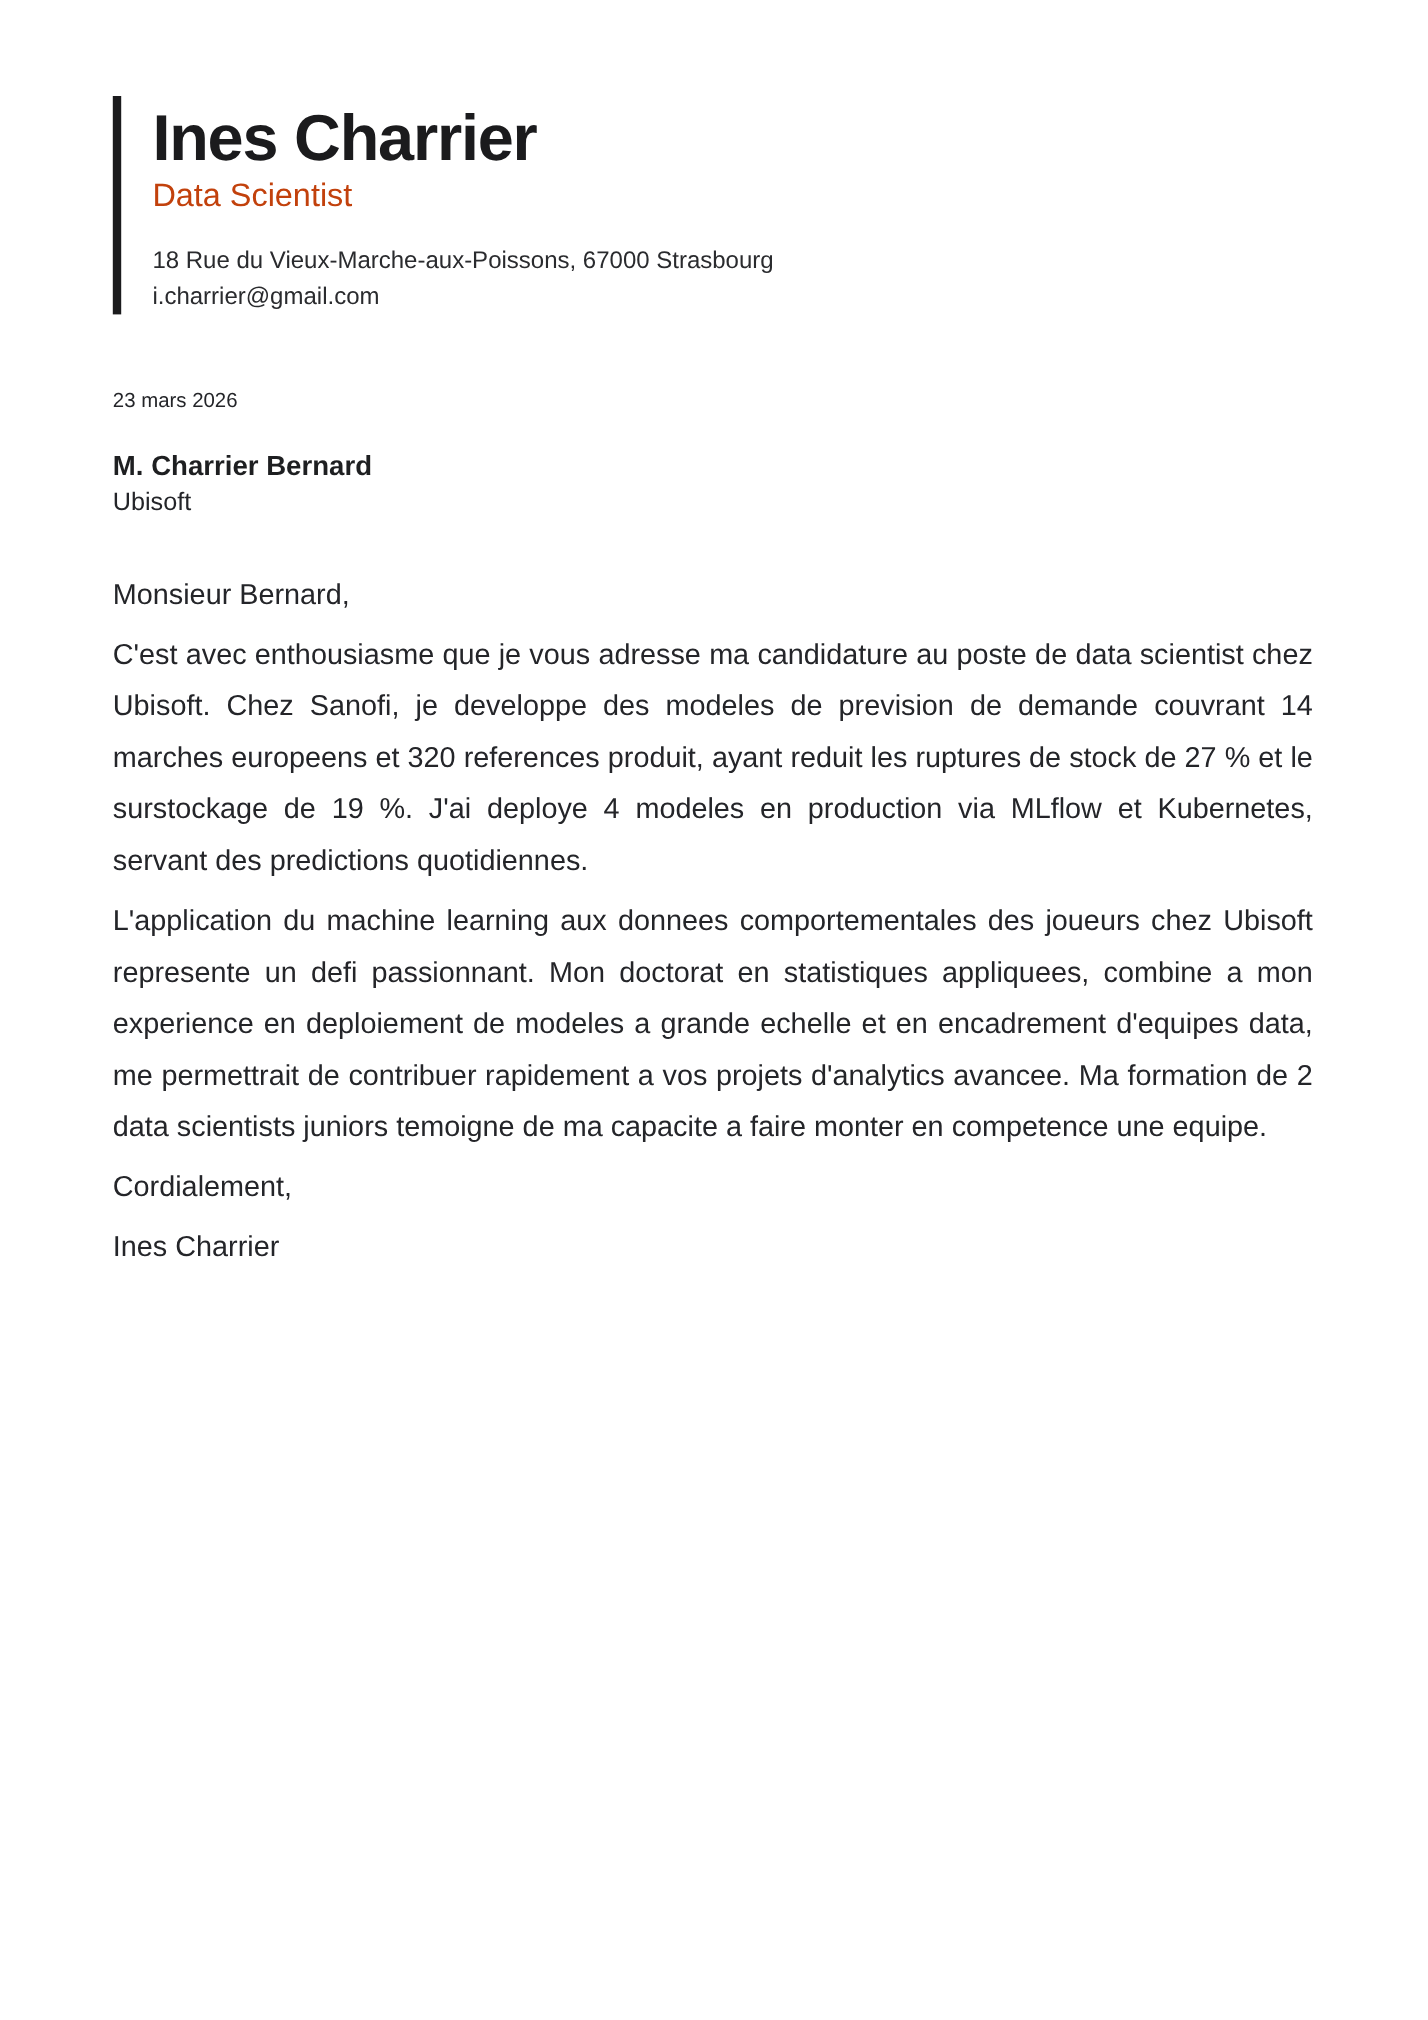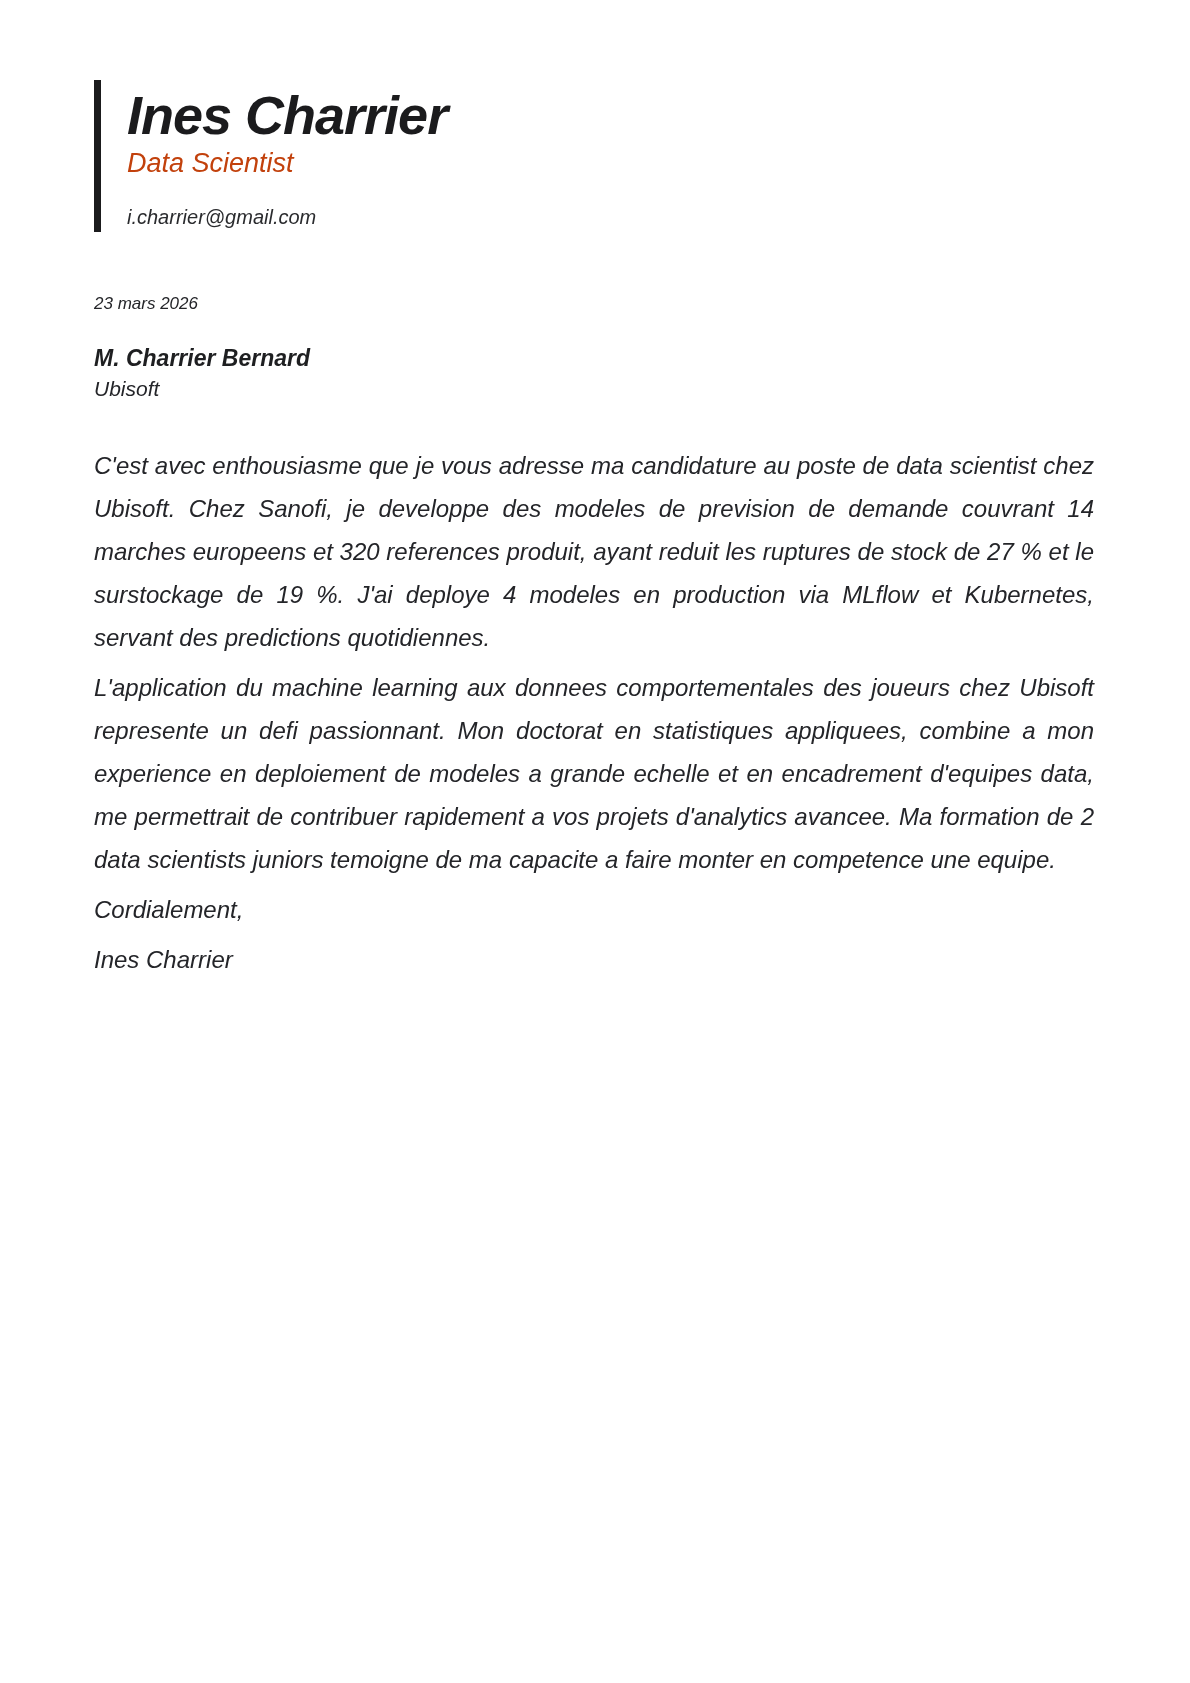--- a/index.html
+++ b/index.html
@@ -12,21 +12,20 @@
   *{ margin:0; padding:0; box-sizing:border-box; }
   html,body{ background:#ffffff; }
   .page{
     position:relative;
     width:1190px;
     height:1431px;
     background:var(--c-bg);
     font-family:"Liberation Sans", sans-serif;
     color:var(--c-text);
     overflow:hidden;
-    font-style:italic;
   }
   .content{
     padding:80px 96px 0 94px;
   }
 
   
   .header{
     display:flex;
     align-items:stretch;
   }
@@ -98,33 +97,35 @@
 
 <div class="page">
   <div class="content">
 
     <header class="header">
       <div class="accent-bar"></div>
       <div class="header-content">
         <h1 class="sender-name">Ines Charrier</h1>
         <div class="job-title">Data Scientist</div>
         <div class="contact">
+          <div>18 Rue du Vieux-Marche-aux-Poissons, 67000 Strasbourg</div>
           <div>i.charrier@gmail.com</div>
         </div>
       </div>
     </header>
 
     <div class="date">23 mars 2026</div>
 
     <div class="recipient">
       <div class="recipient-name">M. Charrier Bernard</div>
       <div class="recipient-company">Ubisoft</div>
     </div>
 
     <div class="body">
+      <p class="salutation">Monsieur Bernard,</p>
       <p class="justified">C'est avec enthousiasme que je vous adresse ma candidature au poste de data scientist chez Ubisoft. Chez Sanofi, je developpe des modeles de prevision de demande couvrant 14 marches europeens et 320 references produit, ayant reduit les ruptures de stock de 27 % et le surstockage de 19 %. J'ai deploye 4 modeles en production via MLflow et Kubernetes, servant des predictions quotidiennes.</p>
       <p class="justified">L'application du machine learning aux donnees comportementales des joueurs chez Ubisoft represente un defi passionnant. Mon doctorat en statistiques appliquees, combine a mon experience en deploiement de modeles a grande echelle et en encadrement d'equipes data, me permettrait de contribuer rapidement a vos projets d'analytics avancee. Ma formation de 2 data scientists juniors temoigne de ma capacite a faire monter en competence une equipe.</p>
       <p class="closing">Cordialement,</p>
       <p class="signature">Ines Charrier</p>
     </div>
 
   </div>
 </div>
 
 </body></html>

